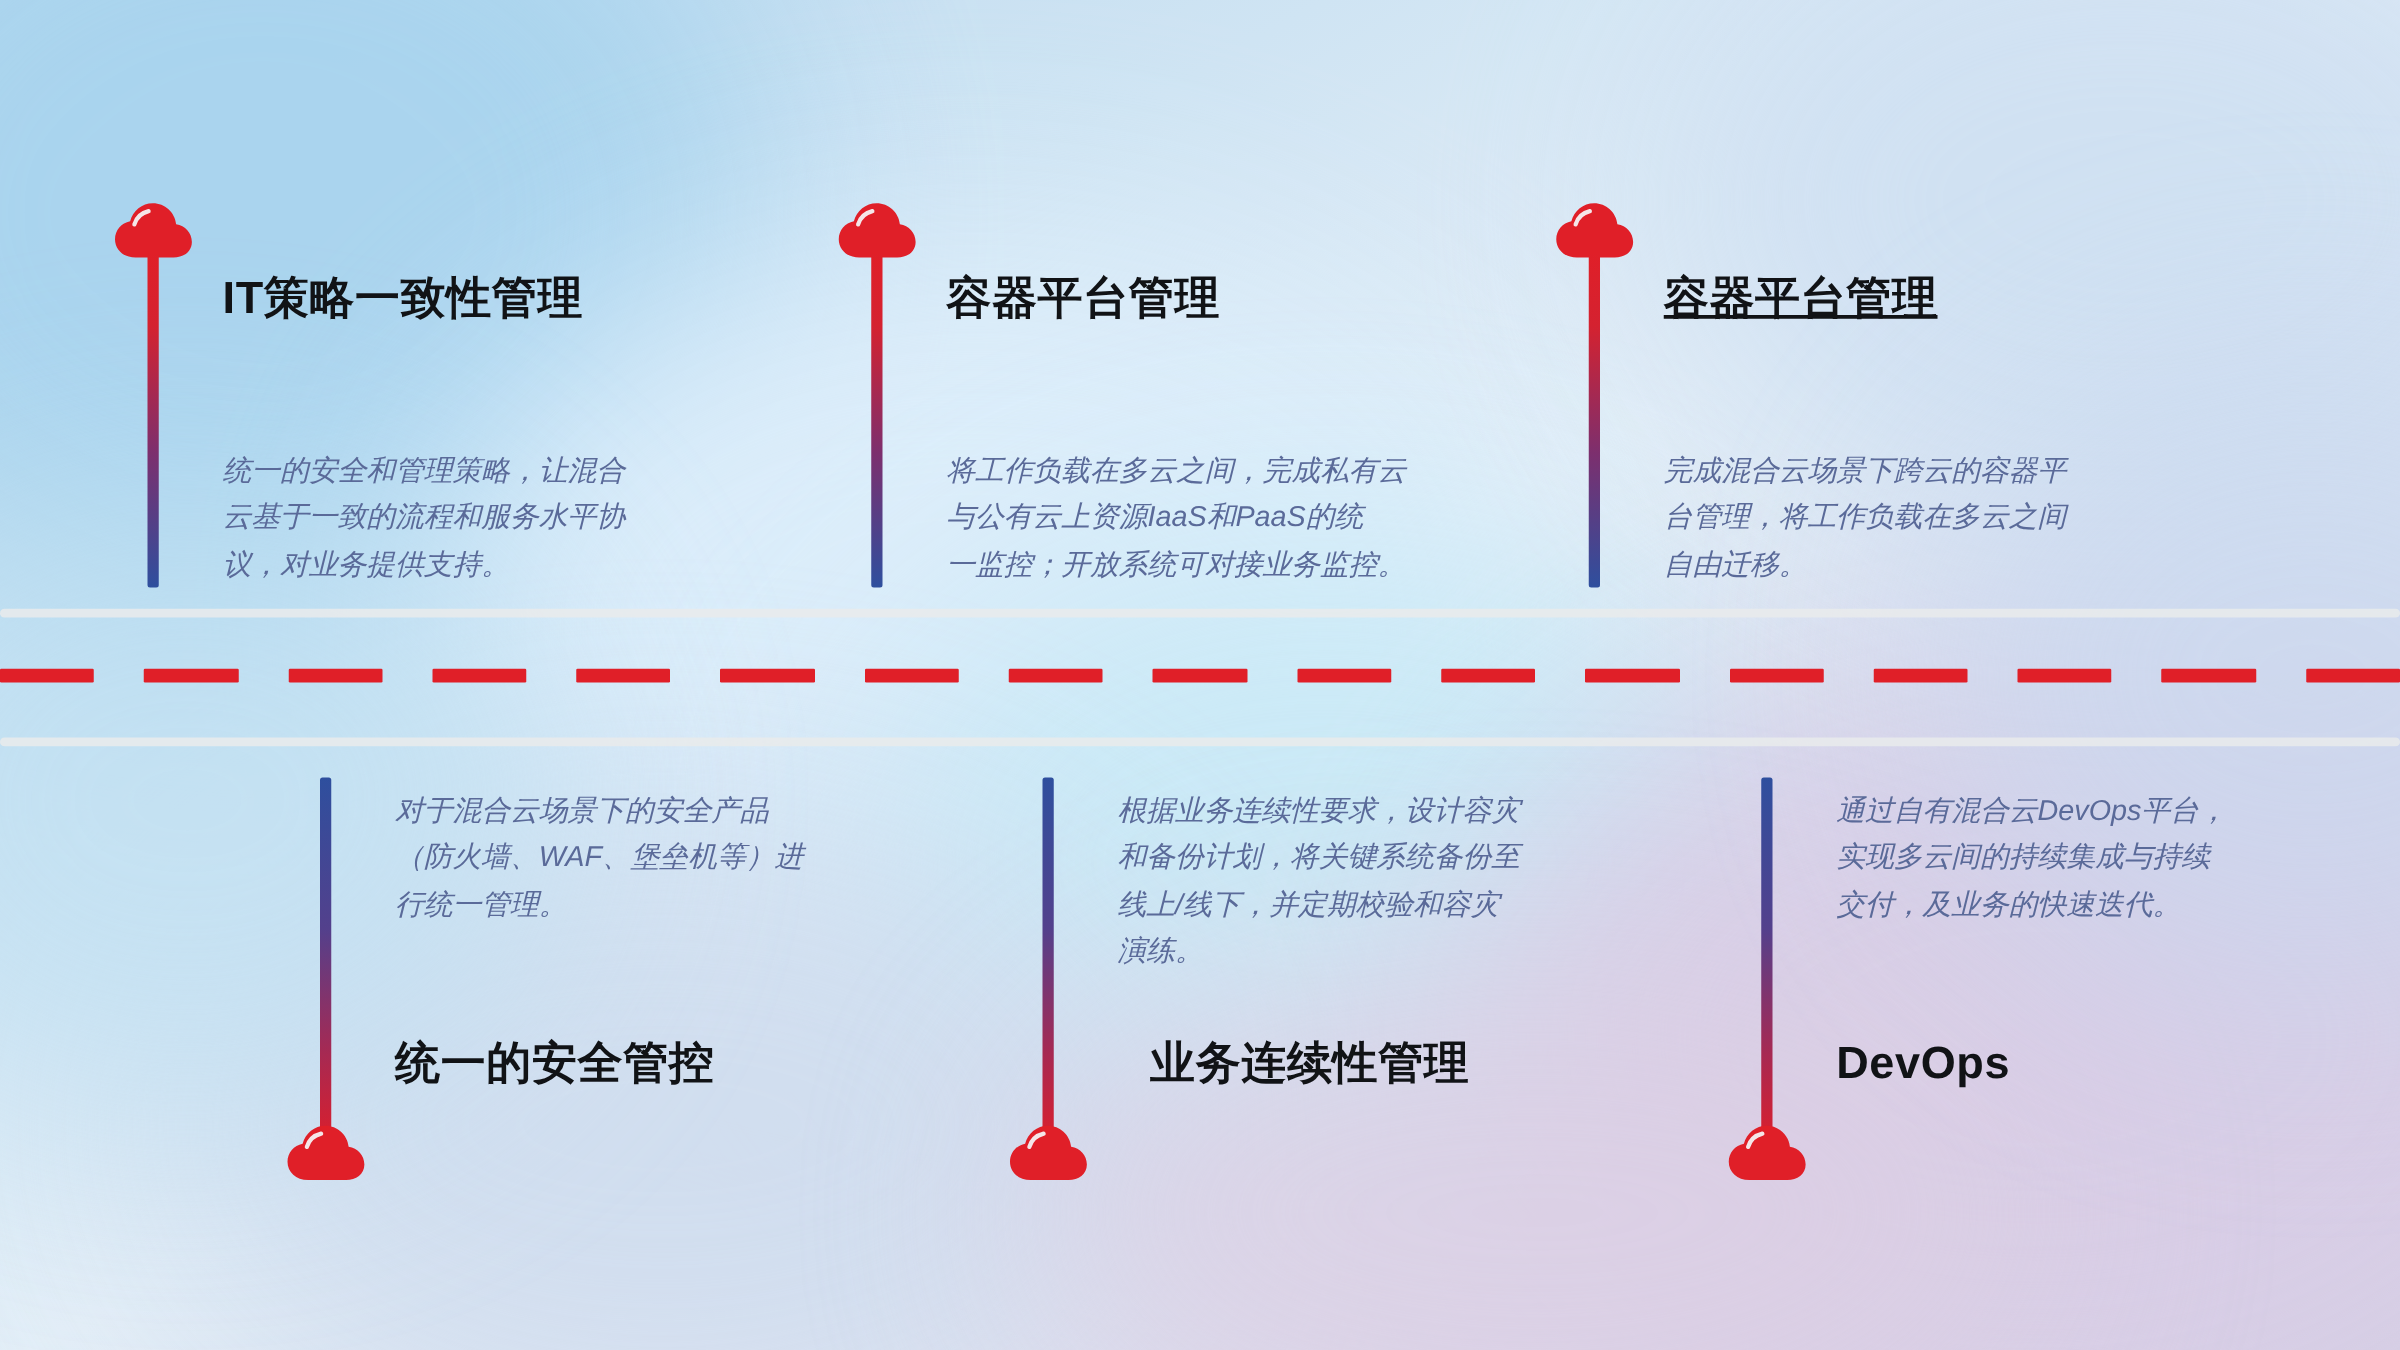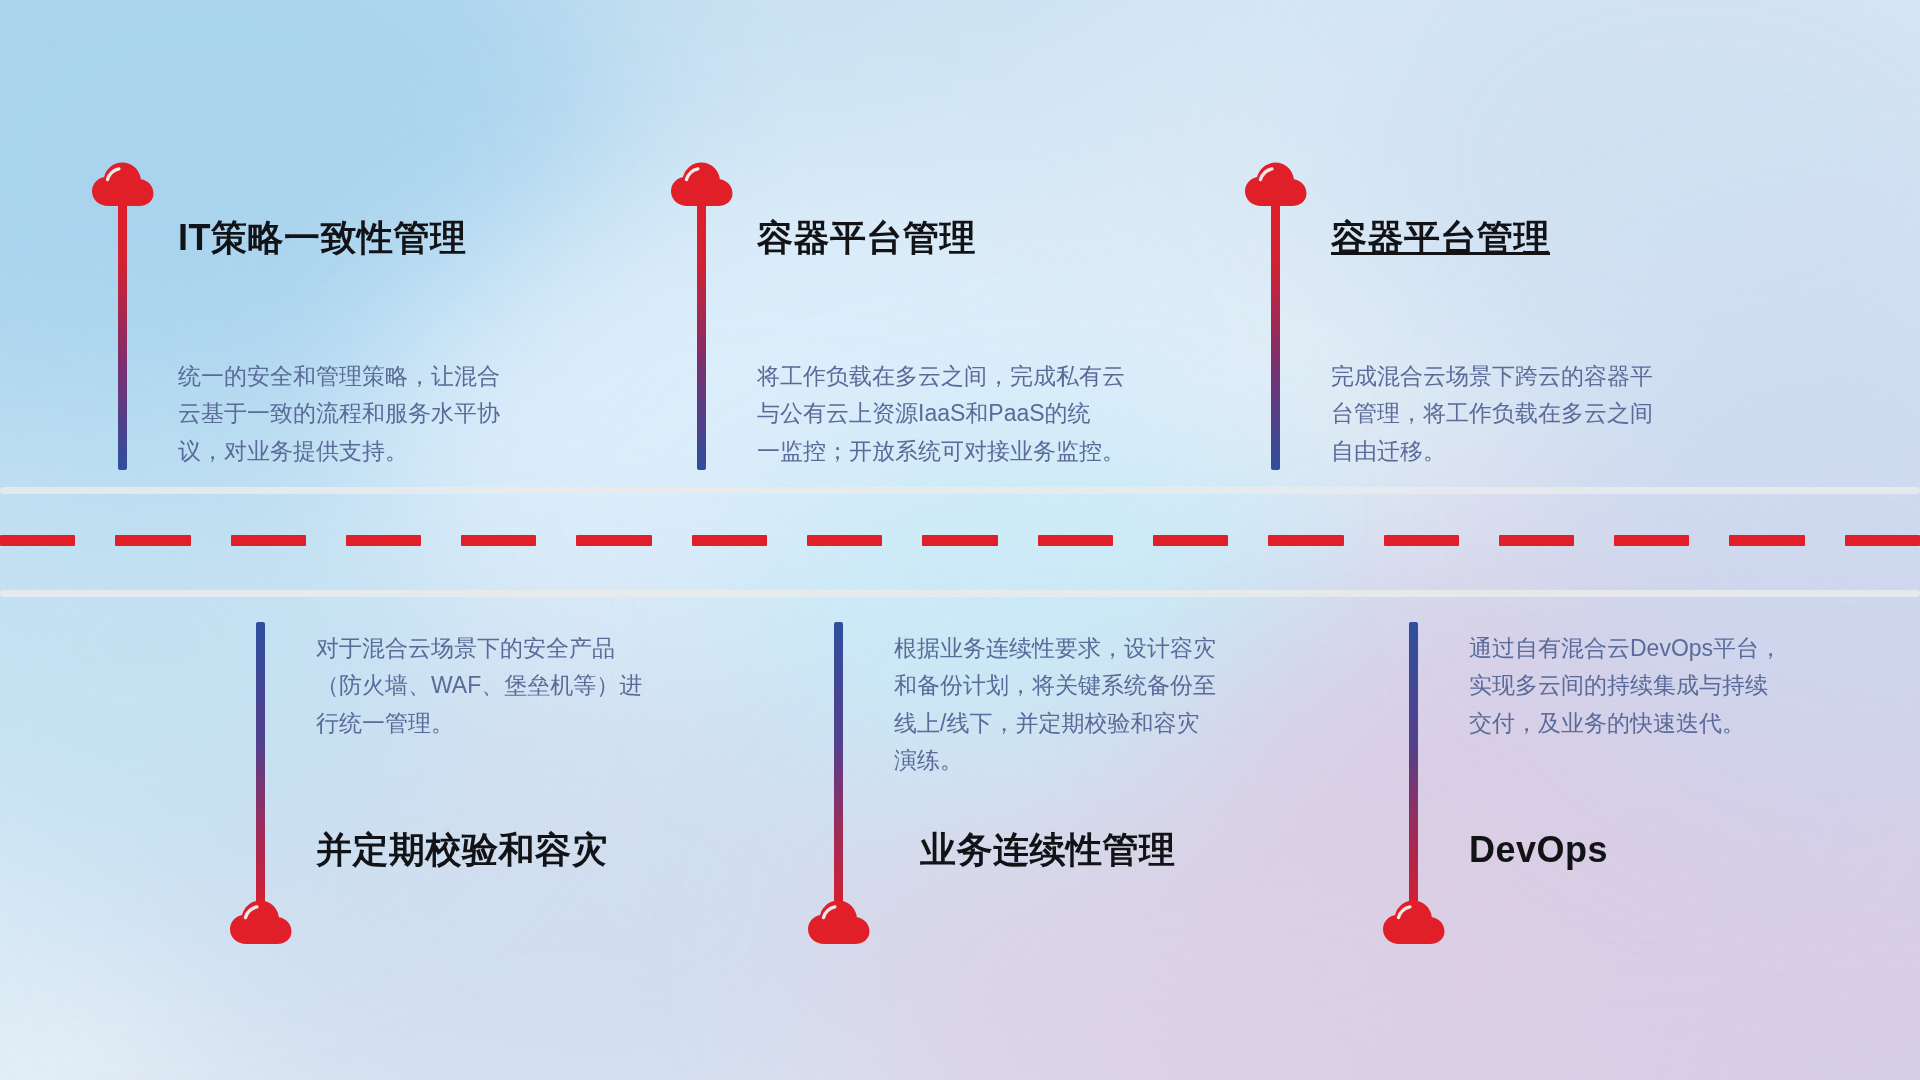--- a/index.html
+++ b/index.html
@@ -75,20 +75,21 @@
     letter-spacing: .5px;
     white-space: nowrap;
     line-height: 1;
   }
   .body {
     position: absolute;
     color: #5a6a99;
     font-size: 23px;
     line-height: 1.62;
     white-space: pre-line;
+    font-style: italic;
   }
 </style>
 </head>
 <body>
 
 <div id="stage">
 
   <div class="blob b1"></div>
   <div class="blob b2"></div>
   <div class="blob b3"></div>
@@ -163,21 +164,21 @@
         <div class="dash" style="left: 1844.71px; width: 75.2941px; background: rgb(224, 31, 40);"></div>
       </div>
     <div class="rule bottom"></div>
   </div>
 
   <div class="col" style="left:0;top:0;">
     <div class="stem up" style="left:256px;top:622px;height:288px;"></div>
     <div class="body" style="left:316px;top:630px;width:430px;">对于混合云场景下的安全产品
 （防火墙、WAF、堡垒机等）进
 行统一管理。</div>
-    <div class="heading" style="left:316px;top:832px;">并定期校验和容灾</div>
+    <div class="heading" style="left:316px;top:832px;">统一的安全管控</div>
     <div class="cloud" style="left:228px;top:898px;">
       <svg viewBox="0 0 66 48" xmlns="http://www.w3.org/2000/svg">
         <path d="M18.5 46C8.8 46 2 39.6 2 31.3c0-7.1 5.1-13 12.1-14.4C16.3 8.6 23.6 2.6 32.3 2.6c9.6 0 17.6 7.3 18.6 16.7 7.2 1 12.6 7 12.6 14.2C63.5 41.2 56.8 46 48.8 46z" fill="#e01f28"></path>
         <path d="M17.5 19.5c1.6-5.3 6-9.3 11.4-10.6" stroke="#f6f7f9" stroke-width="3.4" stroke-linecap="round" fill="none" opacity=".92"></path>
       </svg>
     </div>
   </div>
 
   <div class="col" style="left:0;top:0;">
     <div class="stem up" style="left:834px;top:622px;height:288px;"></div>

